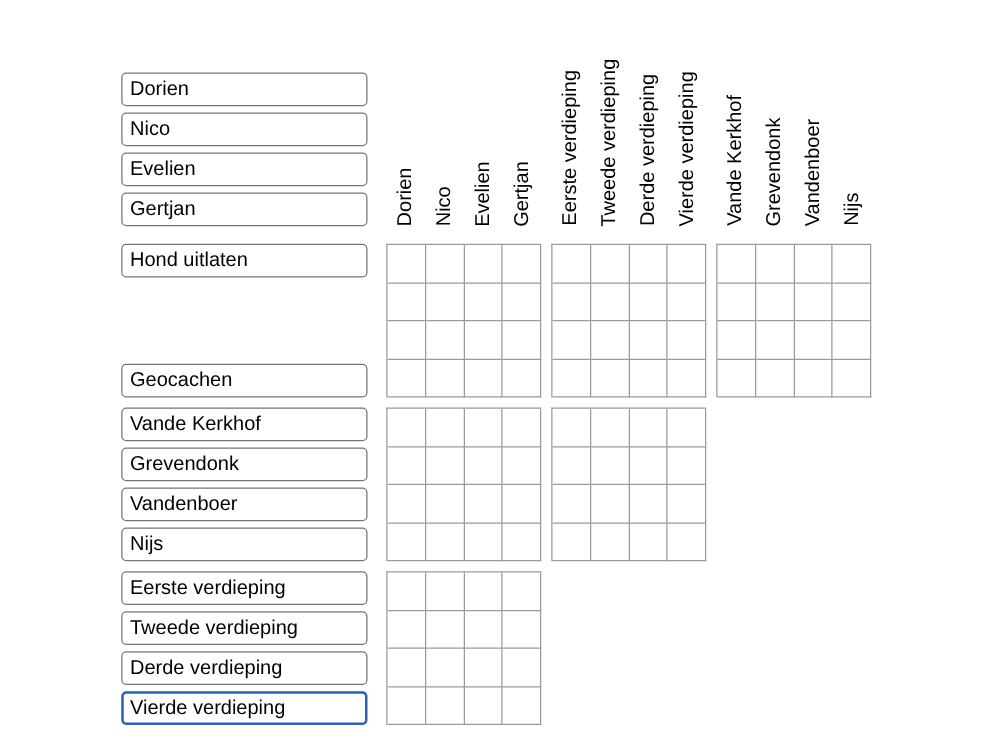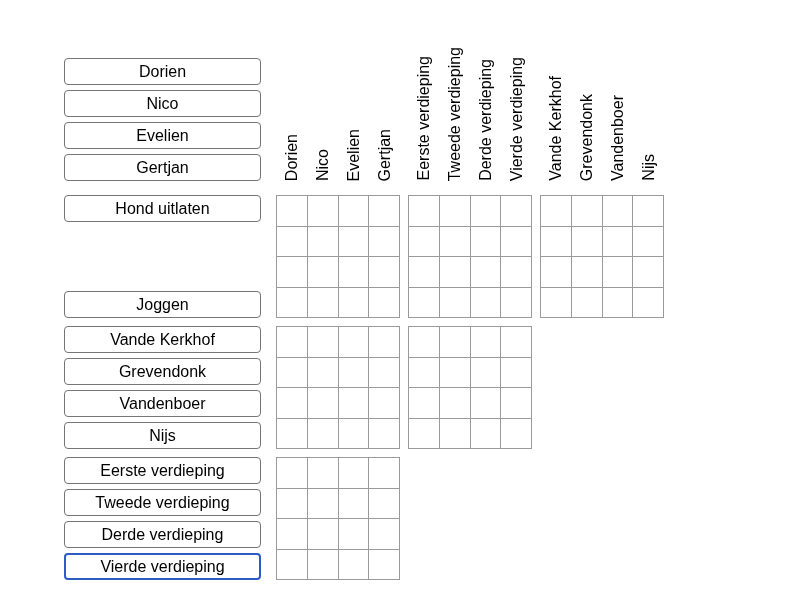--- a/index.html
+++ b/index.html
@@ -6,25 +6,24 @@
     --background:#ffffff; --text:#000000;
     --box-border:#757575; --grid-line:#9b9b9b; --focus-border:#2e5cc5;
   }
   html,body{margin:0;padding:0;}
   body{
     width:800px;height:600px;overflow:hidden;
     background:var(--background);color:var(--text);
     font-family:"Liberation Sans", sans-serif;
   }
   .board{
-    margin:8px 0 0 64px;width:600px;
+    margin:8px 0 0 97px;width:600px;
     display:grid;
     grid-template-columns:197px 15px 124px 8px 124px 8px 124px;
     grid-template-rows:175px 12px 123px 8px 123px 8px 123px;
-    text-align:center;
   }
   .corner-stack{
     display:flex;flex-direction:column;justify-content:flex-end;
     gap:5px;padding-bottom:2px;
   }
   .row-labels{display:flex;flex-direction:column;justify-content:space-between;}
   .label-box{
     box-sizing:border-box;width:197px;height:27px;
     border:1px solid var(--box-border);border-radius:4px;background:#fff;
     padding:0 6px;font-size:16px;line-height:25px;
@@ -98,21 +97,21 @@
       </div>
       <div class="hcell">
         <span class="hlabel">Vandenboer</span>
       </div>
       <div class="hcell">
         <span class="hlabel">Nijs</span>
       </div>
     </div>
     <div class="row-labels" style="grid-area: 3 / 1;">
       <div class="label-box">Hond uitlaten</div>
-      <div class="label-box">Joggen</div>
+      <div class="label-box">Geocachen</div>
     </div>
     <div class="grid-block" style="grid-area: 3 / 3;">
       <div class="grid-cell"></div>
       <div class="grid-cell"></div>
       <div class="grid-cell"></div>
       <div class="grid-cell"></div>
       <div class="grid-cell"></div>
       <div class="grid-cell"></div>
       <div class="grid-cell"></div>
       <div class="grid-cell"></div>

